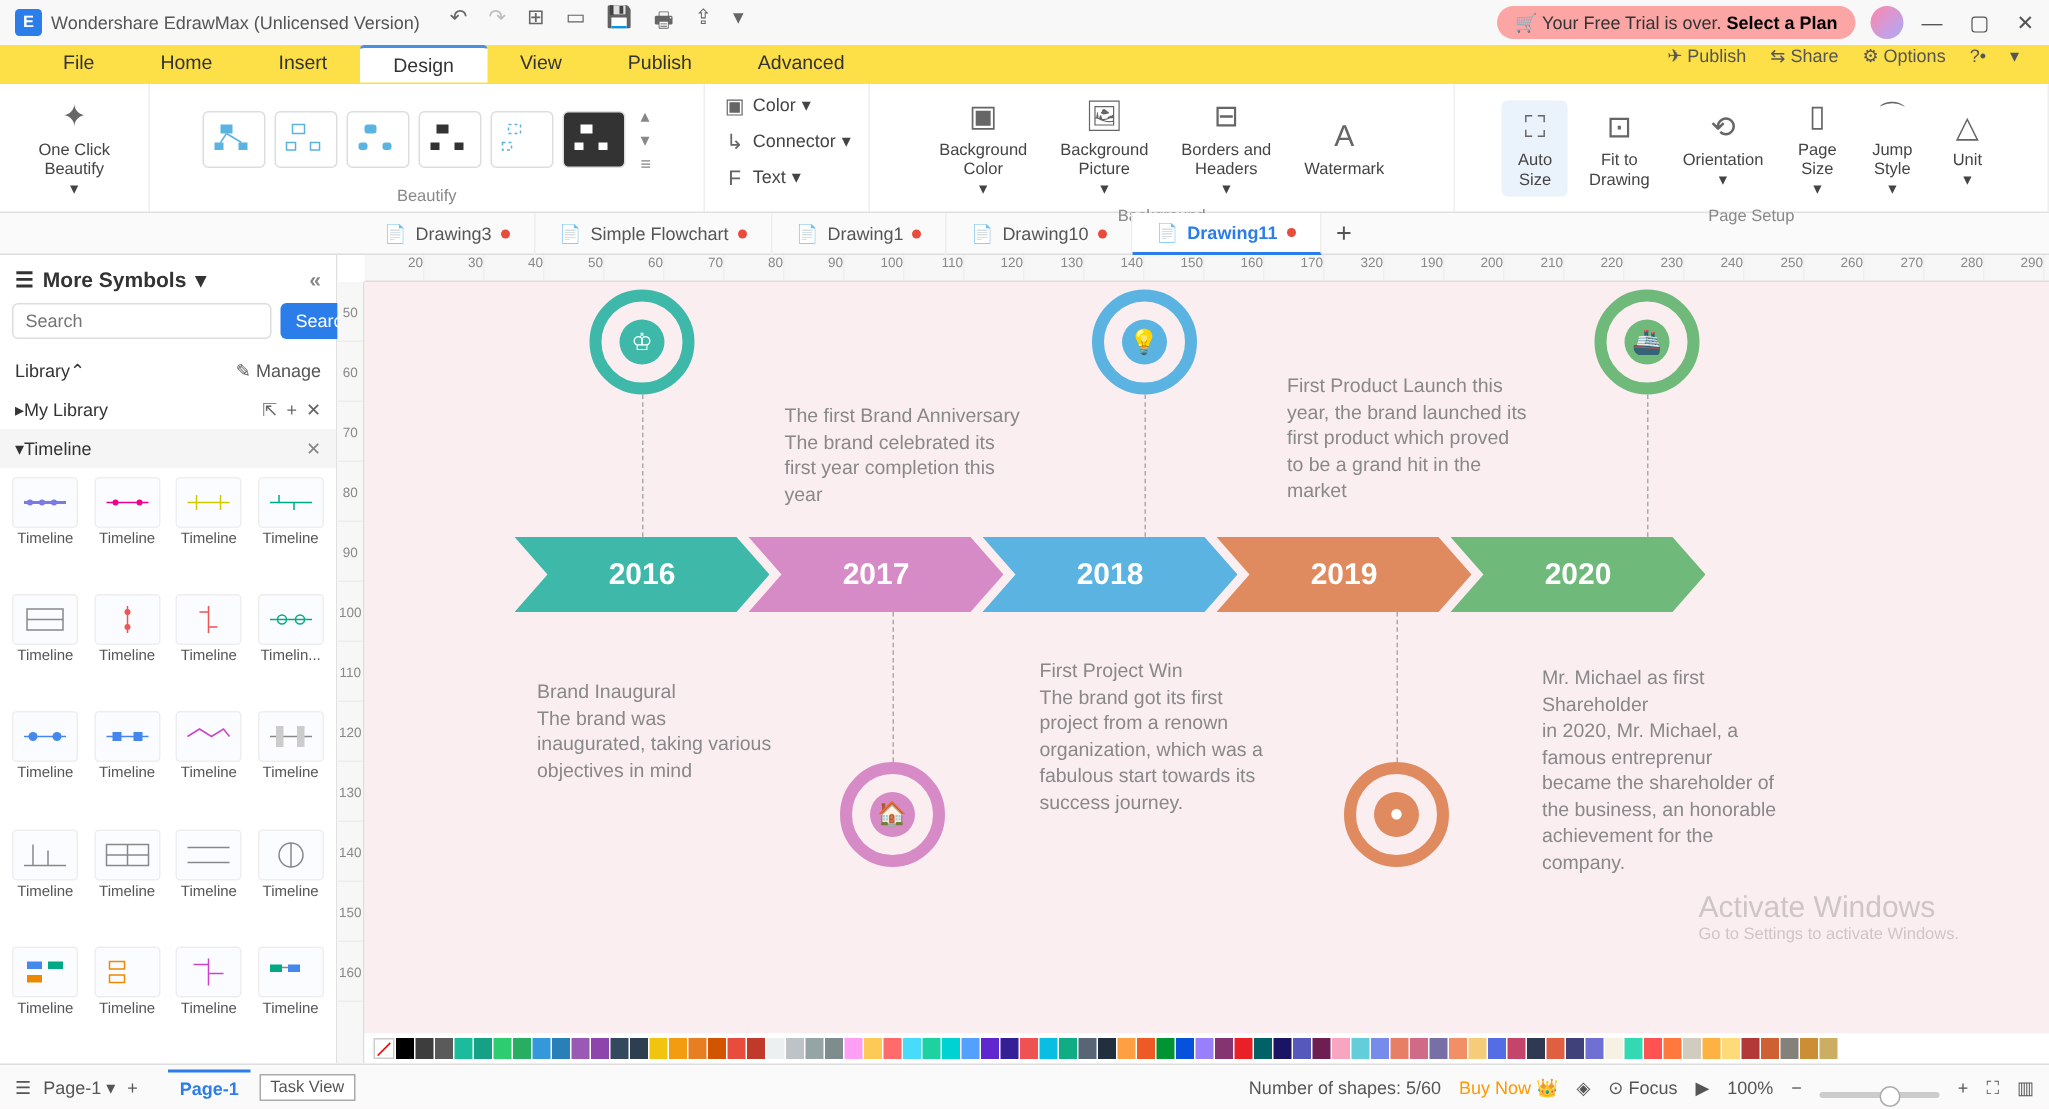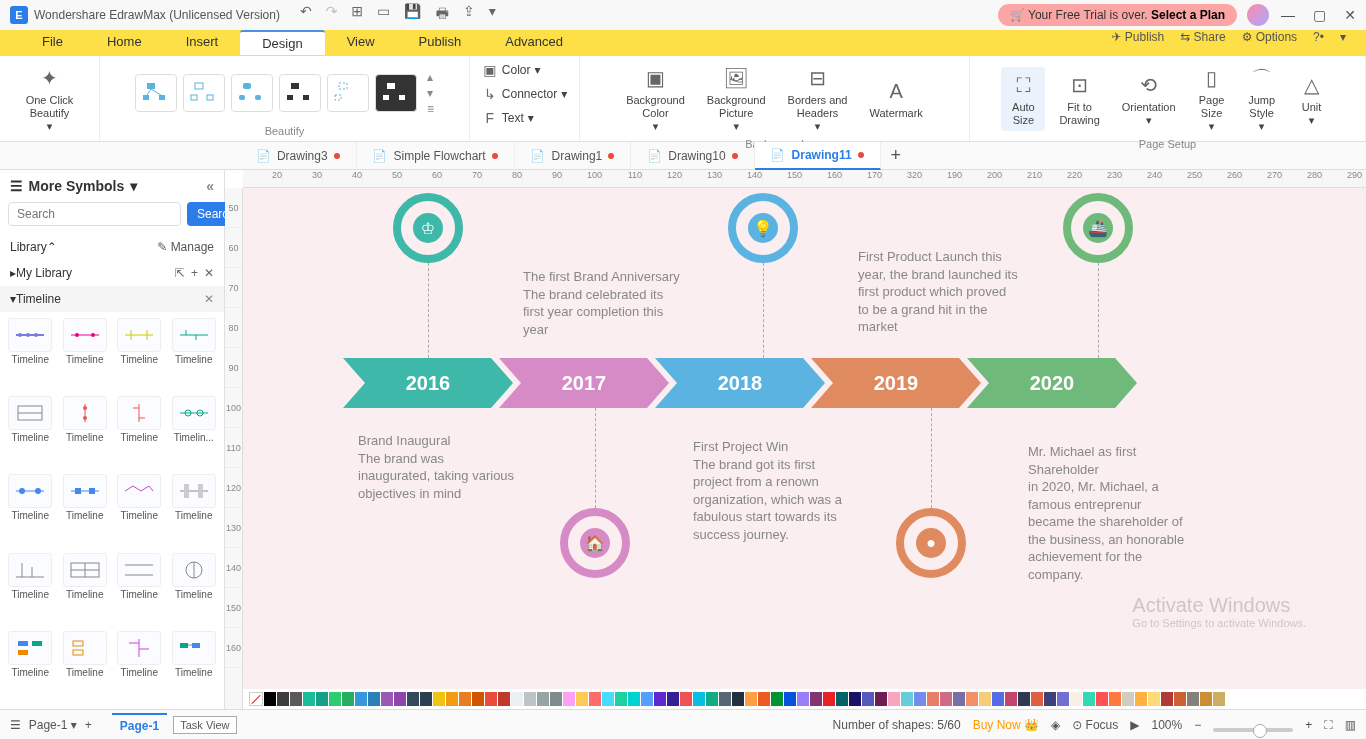--- a/index.html
+++ b/index.html
@@ -587,21 +587,21 @@
         <div class="inner" style="background:#e08b5f">●</div>
       </div>
 
     <div class="tltxt" style="left:280px;top:80px">
       <div class="ttl">The first Brand Anniversary</div>
       <div>The brand celebrated its first year completion this year</div>
     </div>
     <div class="tltxt" style="left:615px;top:60px">
       <div>First Product Launch this year, the brand launched its first product which proved to be a grand hit in the market</div>
     </div>
-    <div class="tltxt" style="left:115px;top:244px">
+    <div class="tltxt" style="left:115px;top:264px">
       <div class="ttl">Brand Inaugural</div>
       <div>The brand was inaugurated, taking various objectives in mind</div>
     </div>
     <div class="tltxt" style="left:450px;top:250px">
       <div class="ttl">First Project Win</div>
       <div>The brand got its first project from a renown organization, which was a fabulous start towards its success journey.</div>
     </div>
     <div class="tltxt" style="left:785px;top:255px">
       <div class="ttl">Mr. Michael as first Shareholder</div>
       <div>in 2020, Mr. Michael, a famous entreprenur became the shareholder of the business, an honorable achievement for the company.</div>

